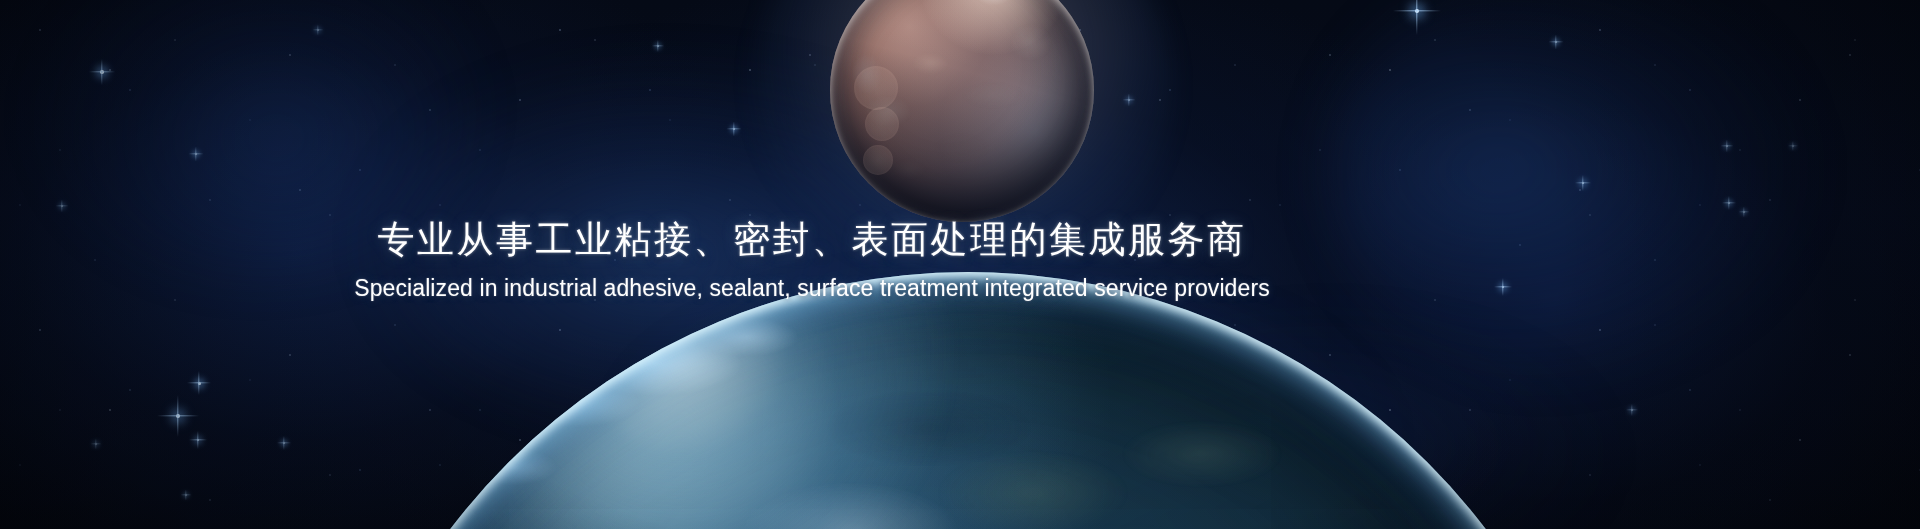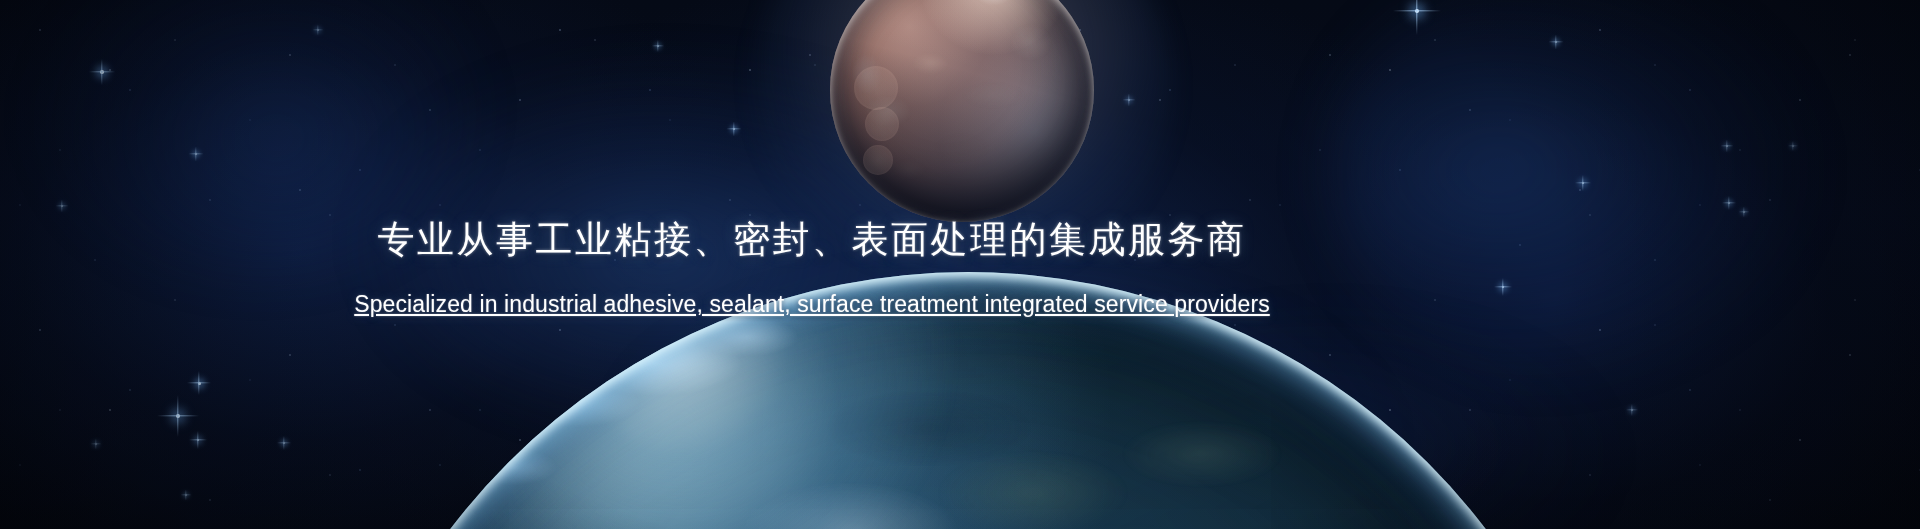--- a/index.html
+++ b/index.html
@@ -326,33 +326,32 @@
     line-height: 48px;
     letter-spacing: 2.5px;
     color: #ffffff;
     text-shadow:
       0 0 3px rgba(255,255,255,0.45),
       0 0 14px rgba(150,200,255,0.35),
       0 2px 6px rgba(0,10,30,0.65);
     white-space: nowrap;
   }
   .headline-en {
-    margin: 26px 0 0 0;
+    margin: 10px 0 0 0;
     font-family: "Liberation Sans", sans-serif;
     font-weight: 400;
     font-size: 23px;
     line-height: 28px;
     letter-spacing: 0.1px;
     color: #ffffff;
     text-shadow:
       0 0 2px rgba(255,255,255,0.35),
       0 0 10px rgba(140,190,250,0.30),
       0 1px 5px rgba(0,10,30,0.6);
     white-space: nowrap;
-    text-decoration: underline;
   }
 
   
   .vignette {
     position: absolute;
     inset: 0;
     pointer-events: none;
     z-index: 35;
     background:
       radial-gradient(ellipse 1150px 620px at 50% 46%,

